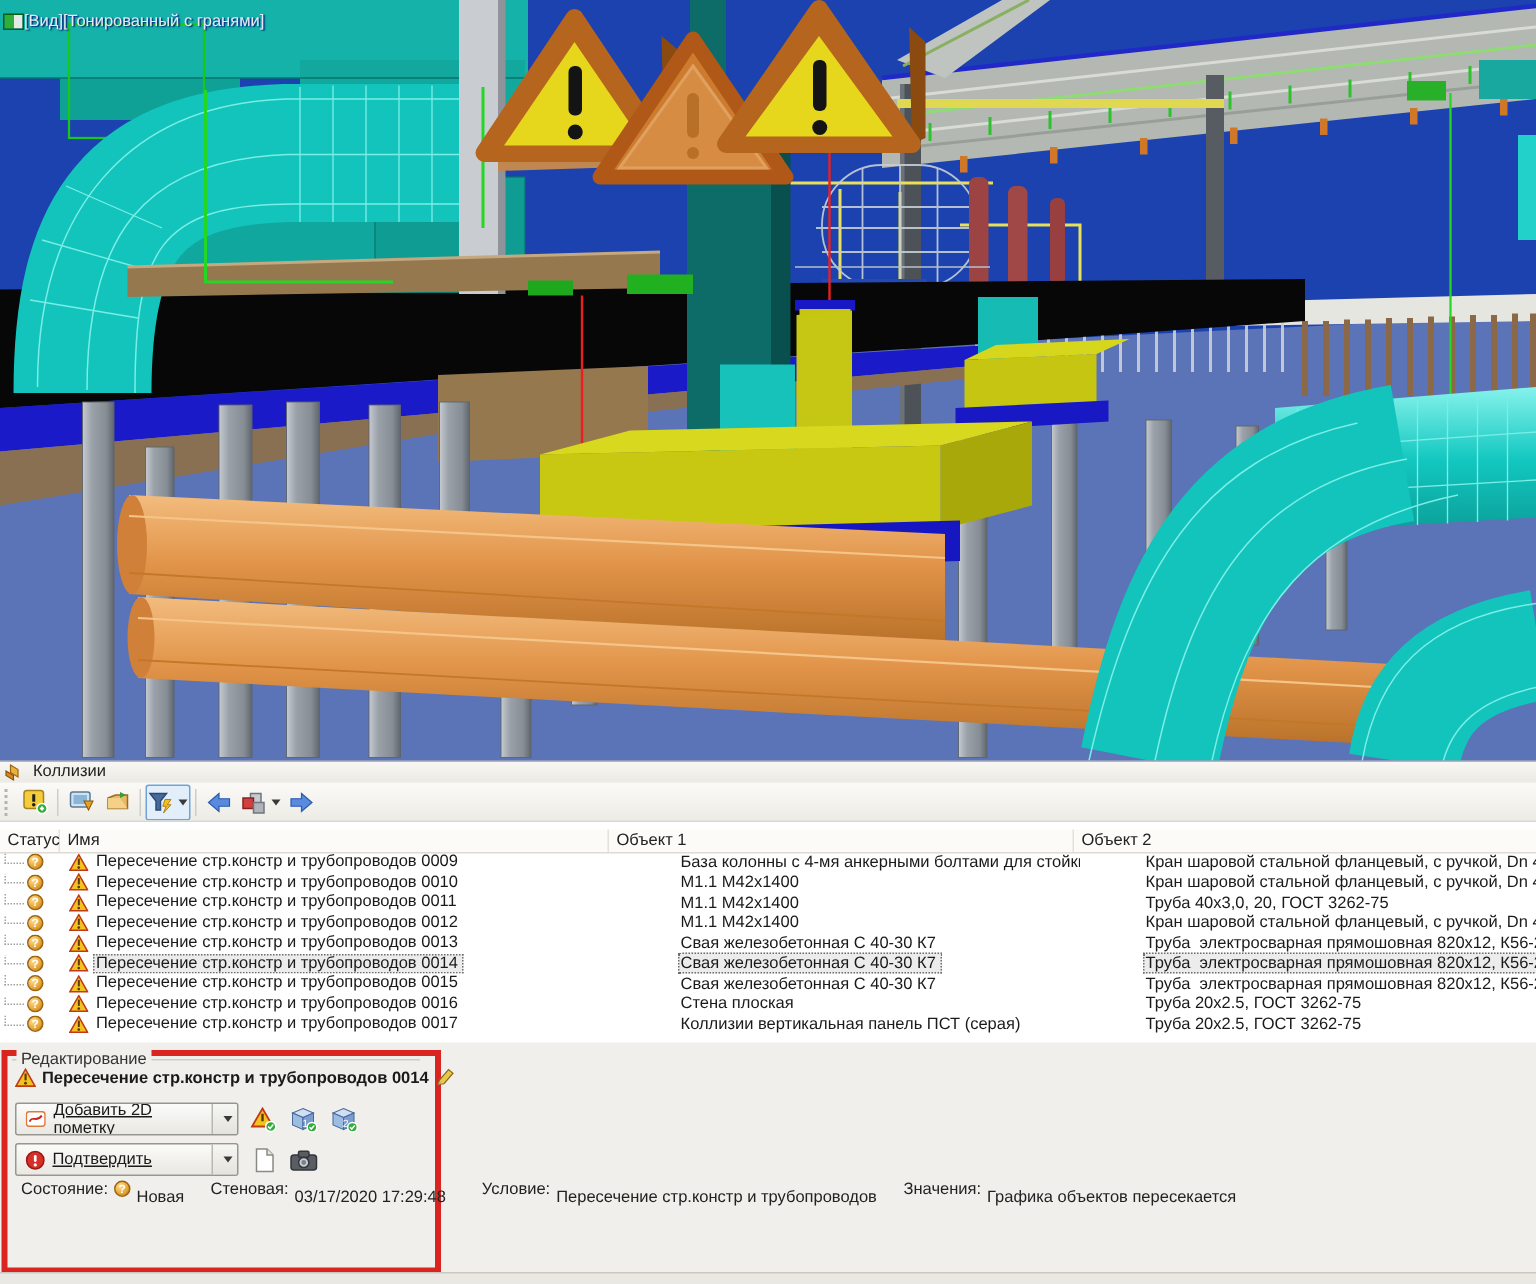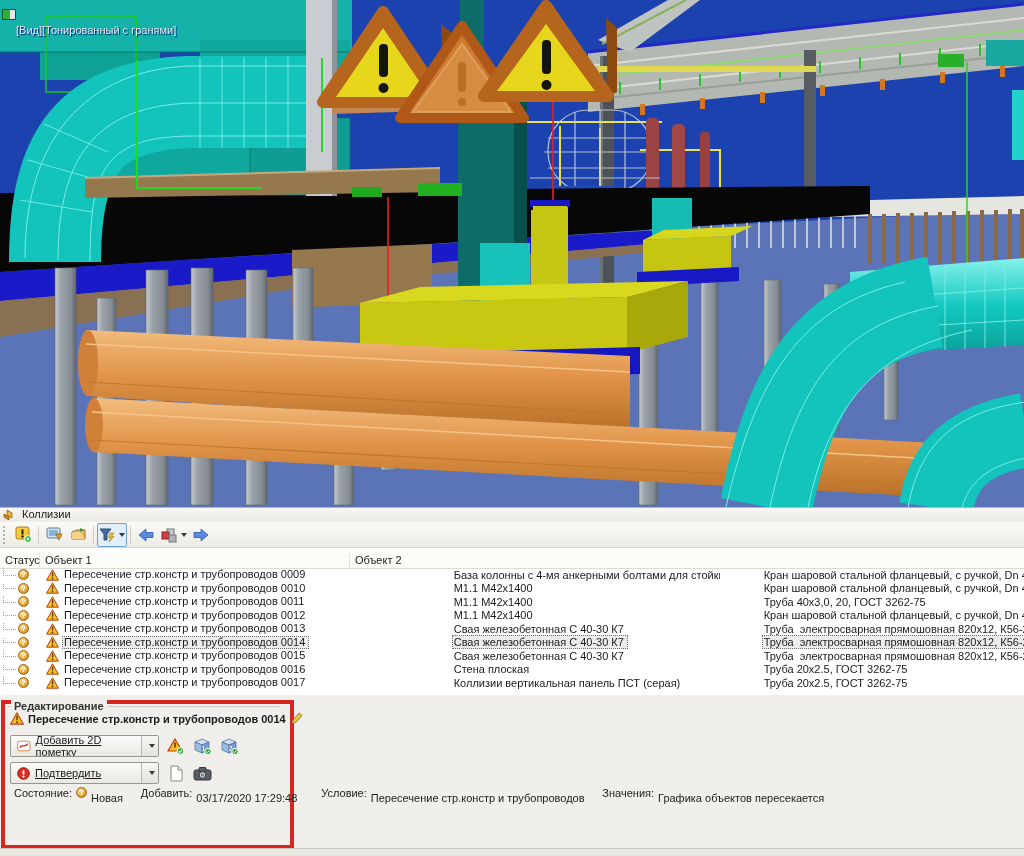--- a/index.html
+++ b/index.html
@@ -1,21 +1,21 @@
 <!DOCTYPE html>
 <html><head>
 <meta charset="utf-8">
 <style>
   html,body{margin:0;padding:0;background:#555;}
   .app{position:relative;width:1024px;height:856px;overflow:hidden;
        font-family:"Liberation Sans",sans-serif;font-size:11px;color:#1a1a1a;background:#f0efeb;}
   
   .viewport{position:absolute;left:0;top:0;width:1024px;height:507px;background:#1b42ae;}
   .viewport svg{display:block;}
-  .vp-label{position:absolute;left:16px;top:8px;color:#e8e8f4;font-size:11px;white-space:pre;text-shadow:1px 1px 1px #00187a;margin-top:16px;}
+  .vp-label{position:absolute;left:16px;top:8px;color:#e8e8f4;font-size:11px;white-space:pre;text-shadow:1px 1px 1px #00187a;}
   .vp-flag{position:absolute;left:2px;top:9px;width:12px;height:9px;background:linear-gradient(90deg,#2fae3a 0 55%,#e8e8e8 55%);border:1px solid #0a5c12;}
   
   .ptitle{position:absolute;left:0;top:507px;width:1024px;height:14px;background:linear-gradient(#f8f7f3,#eceae4);
           border-top:1px solid #b8b6ae;display:flex;align-items:center;gap:4px;padding-left:3px;box-sizing:border-box;}
   .ptitle .txt{font-size:11px;color:#222;}
   .toolbar{position:absolute;left:0;top:522px;width:1024px;height:25px;background:linear-gradient(#fbfaf7,#edebe5);
            border-bottom:1px solid #d5d3cb;display:flex;align-items:center;}
   .grip{width:3px;height:18px;margin:0 3px;border-left:2px dotted #b6b4ac;}
   .tsep{width:1px;height:18px;background:#cfcdc5;margin:0 3px;}
   .tbtn{width:22px;height:22px;display:flex;align-items:center;justify-content:center;border:1px solid transparent;border-radius:2px;}
@@ -37,21 +37,21 @@
   .tree{display:inline-block;width:12px;height:6px;border-left:1px dotted #a0a0a0;border-bottom:1px dotted #a0a0a0;margin:-5px 2px 0 3px;}
   .coin,.fcoin{display:inline-flex;width:11px;height:11px;border-radius:50%;background:radial-gradient(circle at 35% 30%,#ffdf8f,#e8a93d 55%,#b97513);
         border:1px solid #9c6410;color:#fff;font-size:8px;font-weight:bold;align-items:center;justify-content:center;box-sizing:border-box;flex:0 0 auto;}
   .wtri{display:inline-flex;margin:0 3px 0 2px;flex:0 0 auto;}
   .txt{border:1px solid transparent;padding:0 3px 0 1px;line-height:11px;}
   .row.selected .txt{border:1px dotted #6e6e6e;background:#ececec;}
   
   .editor{position:absolute;left:0;top:695px;width:1024px;height:153px;background:#f0efeb;}
   .redbox{position:absolute;left:1px;top:5px;width:285px;height:141px;border:4px solid #da2420;}
   .groupline{position:absolute;left:8px;top:11px;width:272px;border-top:1px solid #cfcdc5;}
-  .grouplabel{position:absolute;left:11px;top:5px;background:#f0efeb;padding:0 3px;color:#333;font-weight:bold;}
+  .grouplabel{position:absolute;left:11px;top:5px;background:#f0efeb;padding:0 3px;color:#333;}
   .etitle{position:absolute;left:10px;top:17px;display:flex;align-items:center;gap:4px;font-weight:bold;font-size:11px;}
   .btnrow{position:absolute;display:flex;align-items:center;gap:6px;}
   .splitbtn{display:flex;height:20px;border:1px solid #979790;border-radius:2px;overflow:hidden;background:linear-gradient(#fbfbf9,#e9e8e2);}
   .splitbtn .main{display:flex;align-items:center;gap:5px;padding:0 6px;width:118px;text-decoration:underline;}
   .splitbtn .dd{width:16px;border-left:1px solid #b9b8b0;display:flex;align-items:center;justify-content:center;background:linear-gradient(#f6f6f3,#e4e3dd);}
   .ibtn{width:21px;height:20px;display:flex;align-items:center;justify-content:center;}
   .fields{position:absolute;left:6px;top:92px;display:flex;flex-direction:row;gap:3.5px;}
   .frow{display:flex;align-items:center;gap:4px;height:11px;}
   .flabel{display:inline-block;width:66px;text-align:right;color:#222;flex:0 0 auto;}
   .fvalue{white-space:pre;color:#222;margin-top:10px;}
@@ -399,20 +399,21 @@
     <span class="tbtn">
       <svg width="16" height="14" viewBox="0 0 16 14">
         <path d="M8,1 L15,7 8,13 8,9.5 1,9.5 1,4.5 8,4.5 Z" fill="#5a8ade" stroke="#2a5aae" stroke-width="0.8"></path>
       </svg>
     </span>
   </div>
 
   <div class="gridwrap">
     <div class="thead">
       <div class="th th-status">Статус</div>
+      <div class="th th-name">Имя</div>
       <div class="th th-o1">Объект 1</div>
       <div class="th th-o2">Объект 2</div>
     </div>
     <div class="rows">
 
         <div class="row">
           <div class="c c-status">
             <span class="tree"></span>
             <span class="coin">?</span>
           </div>
@@ -713,21 +714,21 @@
 
     <div class="fields">
 
         <div class="frow">
           <span class="flabel">Состояние:</span>
           <span class="fcoin">?</span>
           <span class="fvalue">Новая</span>
         </div>
 
         <div class="frow">
-          <span class="flabel">Добавить:</span>
+          <span class="flabel">Стеновая:</span>
 
           <span class="fvalue">03/17/2020 17:29:48</span>
         </div>
 
         <div class="frow">
           <span class="flabel">Условие:</span>
 
           <span class="fvalue">Пересечение стр.констр и трубопроводов</span>
         </div>
 

